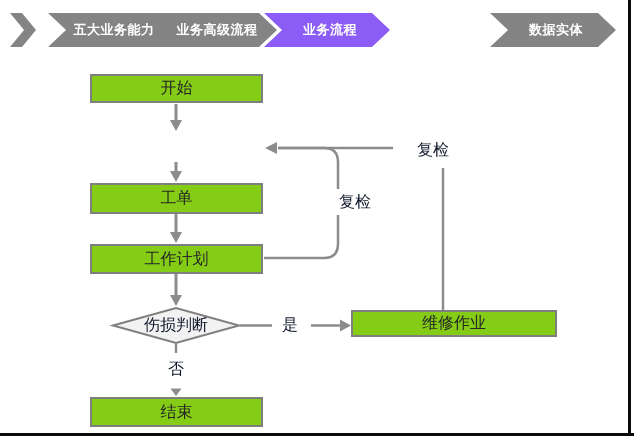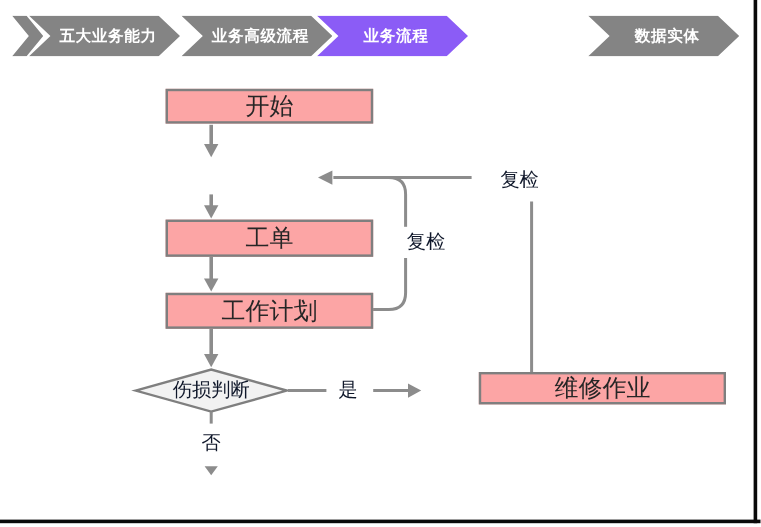--- a/index.html
+++ b/index.html
@@ -10,43 +10,43 @@
   .chev{position:absolute;top:13px;height:34px;width:126px;background:#848484;
         clip-path:polygon(0% 0%,85.7% 0%,100% 50%,85.7% 100%,0% 100%,14.3% 50%);
         display:flex;align-items:center;justify-content:center;
         color:#ffffff;font-size:13px;font-weight:bold;letter-spacing:0.5px;
         padding-left:6px;box-sizing:border-box;cursor:pointer;}
   .chev.active{background:#8b5cf6;}
   .chev-lead{position:absolute;top:13px;left:10px;width:26px;height:34px;background:#848484;
         clip-path:polygon(0% 0%,46% 0%,100% 50%,46% 100%,0% 100%,54% 50%);}
 
   
-  .node{position:absolute;background:#fca5a5;border:2px solid #7F7F7F;box-sizing:border-box;
+  .node{position:absolute;background:#84cc16;border:2px solid #7F7F7F;box-sizing:border-box;
         display:flex;align-items:center;justify-content:center;
-        font-size:20px;color:#262626;margin-left:48px;}
+        font-size:16px;color:#262626;}
   .flabel{position:absolute;display:flex;align-items:center;justify-content:center;
         font-size:16px;color:#0f172a;}
   .flabel.masked{background:#ffffff;}
 
   svg.wires{position:absolute;left:0;top:0;pointer-events:none;}
   .wire{stroke:#8C8C8C;stroke-width:3;fill:none;}
   .wire-thin{stroke:#8C8C8C;stroke-width:2.5;fill:none;}
   .head{fill:#8C8C8C;stroke:none;}
   .diamond-shape{fill:#F2F2F2;stroke:#7F7F7F;stroke-width:2;}
 
   .edge-bottom{position:absolute;left:0;top:433px;width:634px;height:3px;background:#0a0a0a;}
   .edge-right{position:absolute;left:628px;top:0;width:3px;height:436px;background:#0a0a0a;}
 </style>
 </head>
 <body>
 
 <div id="canvas">
 
   <div class="chev-lead"></div>
-  <div class="chev" style="left:24px">
+  <div class="chev" style="left:48px">
     <span>五大业务能力</span>
   </div>
   <div class="chev" style="left:151px">
     <span>业务高级流程</span>
   </div>
   <div class="chev active" style="left:264px">
     <span>业务流程</span>
   </div>
   <div class="chev" style="left:490px">
     <span>数据实体</span>
@@ -90,20 +90,23 @@
   </div>
   <div class="node" style="left:90px;top:244px;width:173px;height:30px;">
     <span>工作计划</span>
   </div>
   <div class="flabel" style="left:113px;top:308px;width:126px;height:35px;">
     <span>伤损判断</span>
   </div>
   <div class="node" style="left:351px;top:310px;width:206px;height:27px;">
     <span>维修作业</span>
   </div>
+  <div class="node" style="left:90px;top:397px;width:173px;height:30px;">
+    <span>结束</span>
+  </div>
 
   <div class="flabel" style="left:276px;top:314px;width:28px;height:22px;">是</div>
   <div class="flabel" style="left:162px;top:357px;width:28px;height:24px;">否</div>
   <div class="flabel masked" style="left:332px;top:189px;width:46px;height:26px;">复检</div>
   <div class="flabel" style="left:409px;top:137px;width:48px;height:26px;">复检</div>
 
   <div class="edge-bottom"></div>
   <div class="edge-right"></div>
 </div>
 

